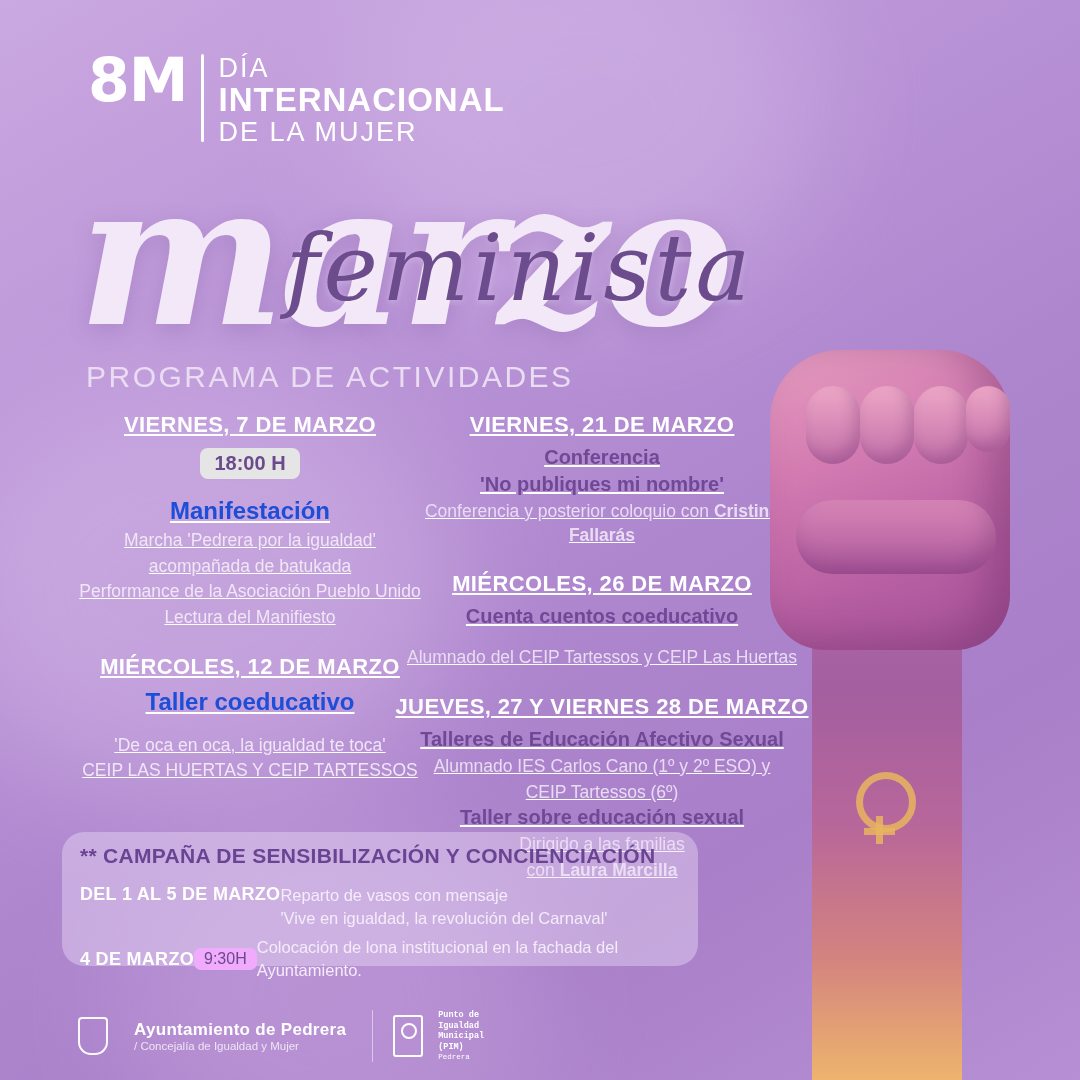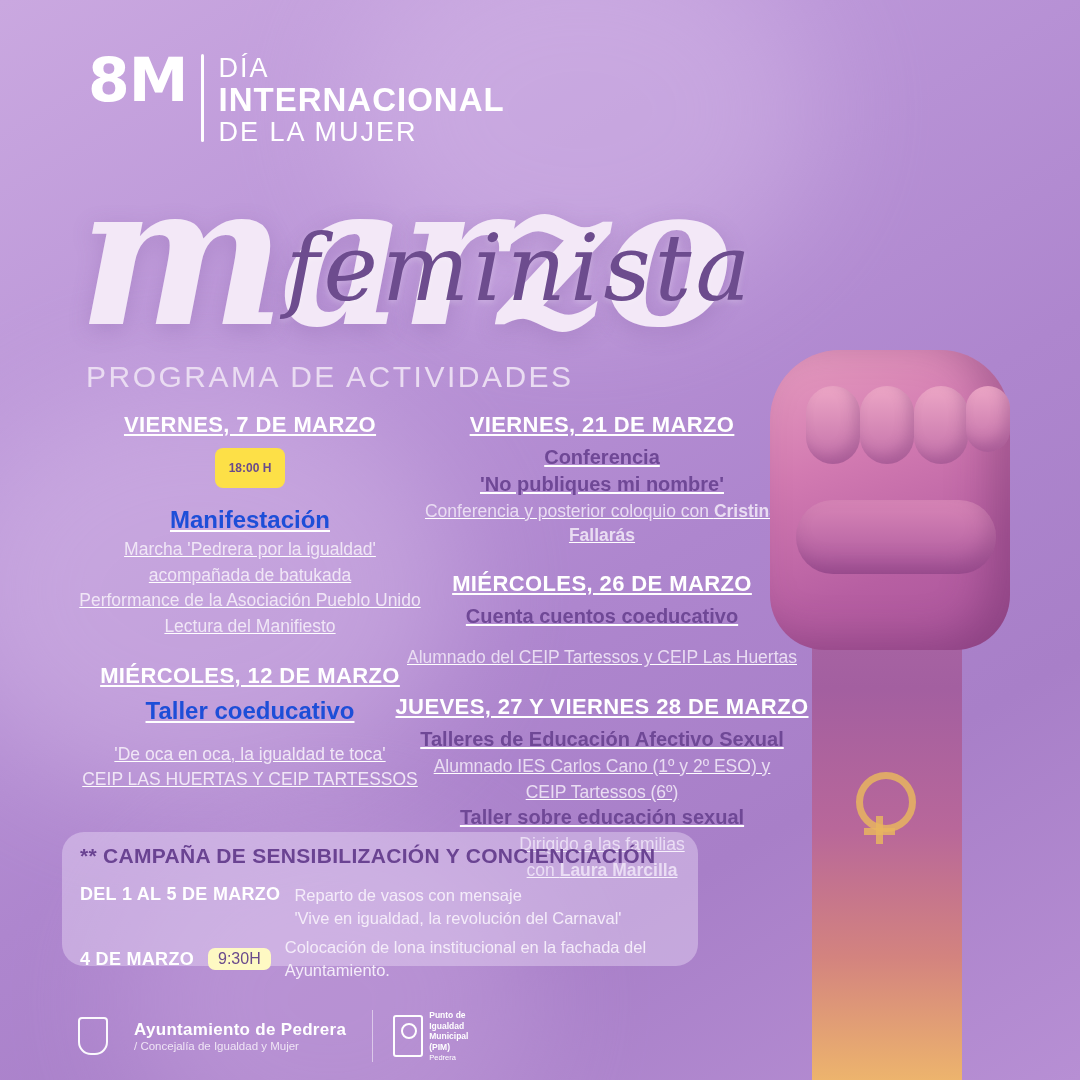--- a/index.html
+++ b/index.html
@@ -47,52 +47,52 @@
     color:#eadcf2;font-weight:normal;
   }
 
   
   .col{position:absolute;text-align:center;text-decoration:underline;}
   .colL{left:60px;top:412px;width:380px;}
   .colR{left:392px;top:412px;width:420px;}
 
   .daytitle{font-weight:bold;font-size:22px;color:#ffffff;letter-spacing:.4px;margin:0 0 8px;}
   .hour{
-    display:inline-block;background:#fde047;color:#6a4a8c;font-weight:bold;
-    border-radius:8px;padding:13px 14px;font-size:12px;margin:2px 0 10px;
+    display:inline-block;background:#e5e5e5;color:#6a4a8c;font-weight:bold;
+    border-radius:8px;padding:4px 14px;font-size:20px;margin:2px 0 10px;
   }
   .act{font-weight:bold;font-size:24px;color:#1d4ed8;margin:8px 0 4px;}
   .actw{font-weight:bold;font-size:20px;color:#6f4896;margin:2px 0 4px;}
   .line{font-size:17.5px;color:#f0e6f6;margin:2px 0;line-height:1.35;}
   .linep{font-size:17.5px;color:#e9dcf2;margin:2px 0;line-height:1.35;}
   .gap{height:22px;}
   .gap-sm{height:12px;}
 
   
   .campaign{
     position:absolute;left:62px;top:832px;width:636px;height:134px;
     background:rgba(236,222,247,.42);border-radius:22px;
   }
   .camp-title{position:absolute;left:18px;top:12px;font-weight:bold;font-size:21px;color:#6a4392;letter-spacing:.3px;}
-  .camp-row{position:absolute;display:flex;align-items:flex-start;gap:14px;}
+  .camp-row{position:absolute;display:flex;align-items:flex-start;}
   .camp-row1{left:18px;top:52px;}
   .camp-row2{left:18px;top:104px;align-items:center;}
   .camp-date{font-weight:bold;font-size:18px;color:#ffffff;letter-spacing:.3px;white-space:nowrap;}
   .camp-hour{
-    background:#fef9c3;color:#6a4a8c;border-radius:7px;padding:2px 10px;
+    background:#f0abfc;color:#6a4a8c;border-radius:7px;padding:2px 10px;
     font-size:16px;font-weight:normal;
   }
   .camp-text{font-size:16.5px;color:#f4ecf9;line-height:1.4;}
 
   
   .footer{position:absolute;left:78px;top:1010px;display:flex;align-items:center;gap:26px;}
   .crest{width:26px;height:34px;border:2px solid #fff;border-radius:4px 4px 13px 13px;opacity:.95;}
   .ftxt .f1{font-size:17px;font-weight:bold;color:#fff;letter-spacing:.3px;}
   .ftxt .f2{font-size:11.5px;color:#efe4f5;}
-  .logo2{display:flex;align-items:center;gap:6px;border-left:1px solid rgba(255,255,255,.5);padding-left:20px;}
+  .logo2{display:flex;align-items:center;gap:15px;border-left:1px solid rgba(255,255,255,.5);padding-left:20px;font-family:Liberation Mono, monospace;}
   .logo2 .mark{width:26px;height:38px;border:2px solid #fff;border-radius:3px;position:relative;}
   .logo2 .mark:after{content:"";position:absolute;left:6px;top:6px;width:12px;height:12px;border:2px solid #fff;border-radius:50%;}
   .logo2 .t{font-size:8.5px;font-weight:bold;line-height:1.25;color:#fff;}
   .logo2 .t .s{font-weight:normal;font-size:7.5px;}
 
   
   .fist{position:absolute;right:0;bottom:0;width:330px;height:760px;}
   .arm{
     position:absolute;left:62px;bottom:0;width:150px;height:560px;border-radius:40px 40px 0 0;
     background:linear-gradient(180deg,#b06ca8 0%,#a35fa0 30%,#b8679a 55%,#d3837f 78%,#edb46d 100%);

